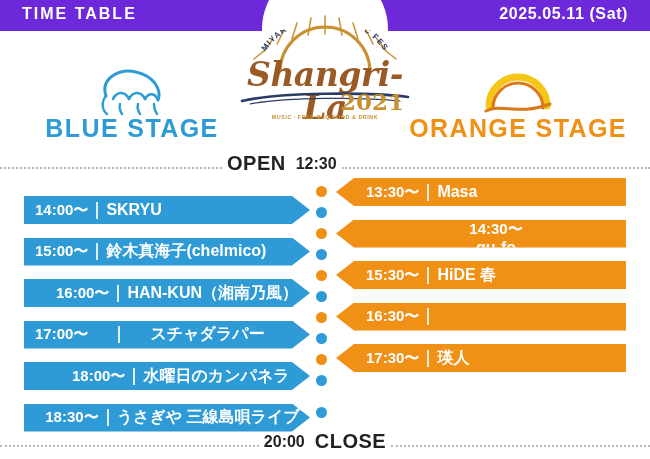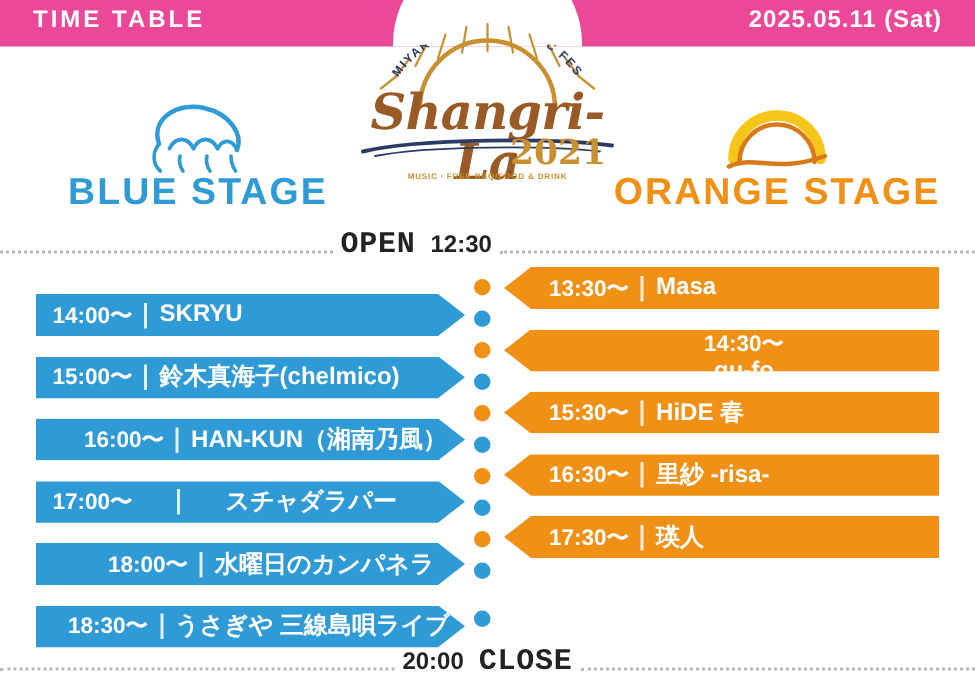--- a/index.html
+++ b/index.html
@@ -13,21 +13,21 @@
     overflow: hidden;
     position: relative;
   }
 
   
   .header {
     position: absolute;
     top: 0; left: 0;
     width: 650px;
     height: 31px;
-    background: #ec4899;
+    background: #6d28d9;
     overflow: hidden;
   }
   .header-notch {
     position: absolute;
     left: 50%;
     top: -34px;
     transform: translateX(-50%);
     width: 126px;
     height: 126px;
     border-radius: 50%;
@@ -137,21 +137,20 @@
     height: 1px;
     position: relative;
     top: 5px;
   }
   .oc-word {
     font-size: 20px;
     font-weight: bold;
     letter-spacing: 0.5px;
     padding: 0 5px;
     white-space: nowrap;
-    font-family: Liberation Mono, monospace;
   }
   .oc-time {
     font-size: 16px;
     font-weight: bold;
     letter-spacing: 0px;
     padding: 0 5px;
     white-space: nowrap;
     position: relative;
     top: 1px;
   }
@@ -364,20 +363,19 @@
       <span class="act">gu-fo</span>
     </div>
     <div class="bar orange" style="top: 261px;">
       <span class="time">15:30〜</span>
       <span class="sep"></span>
       <span class="act">HiDE 春</span>
     </div>
     <div class="bar orange" style="top: 302.5px;">
       <span class="time">16:30〜</span>
       <span class="sep"></span>
-      <span class="act">里紗 -risa-</span>
     </div>
     <div class="bar orange" style="top: 344px;">
       <span class="time">17:30〜</span>
       <span class="sep"></span>
       <span class="act">瑛人</span>
     </div>
   </div>
 
 </body></html>

